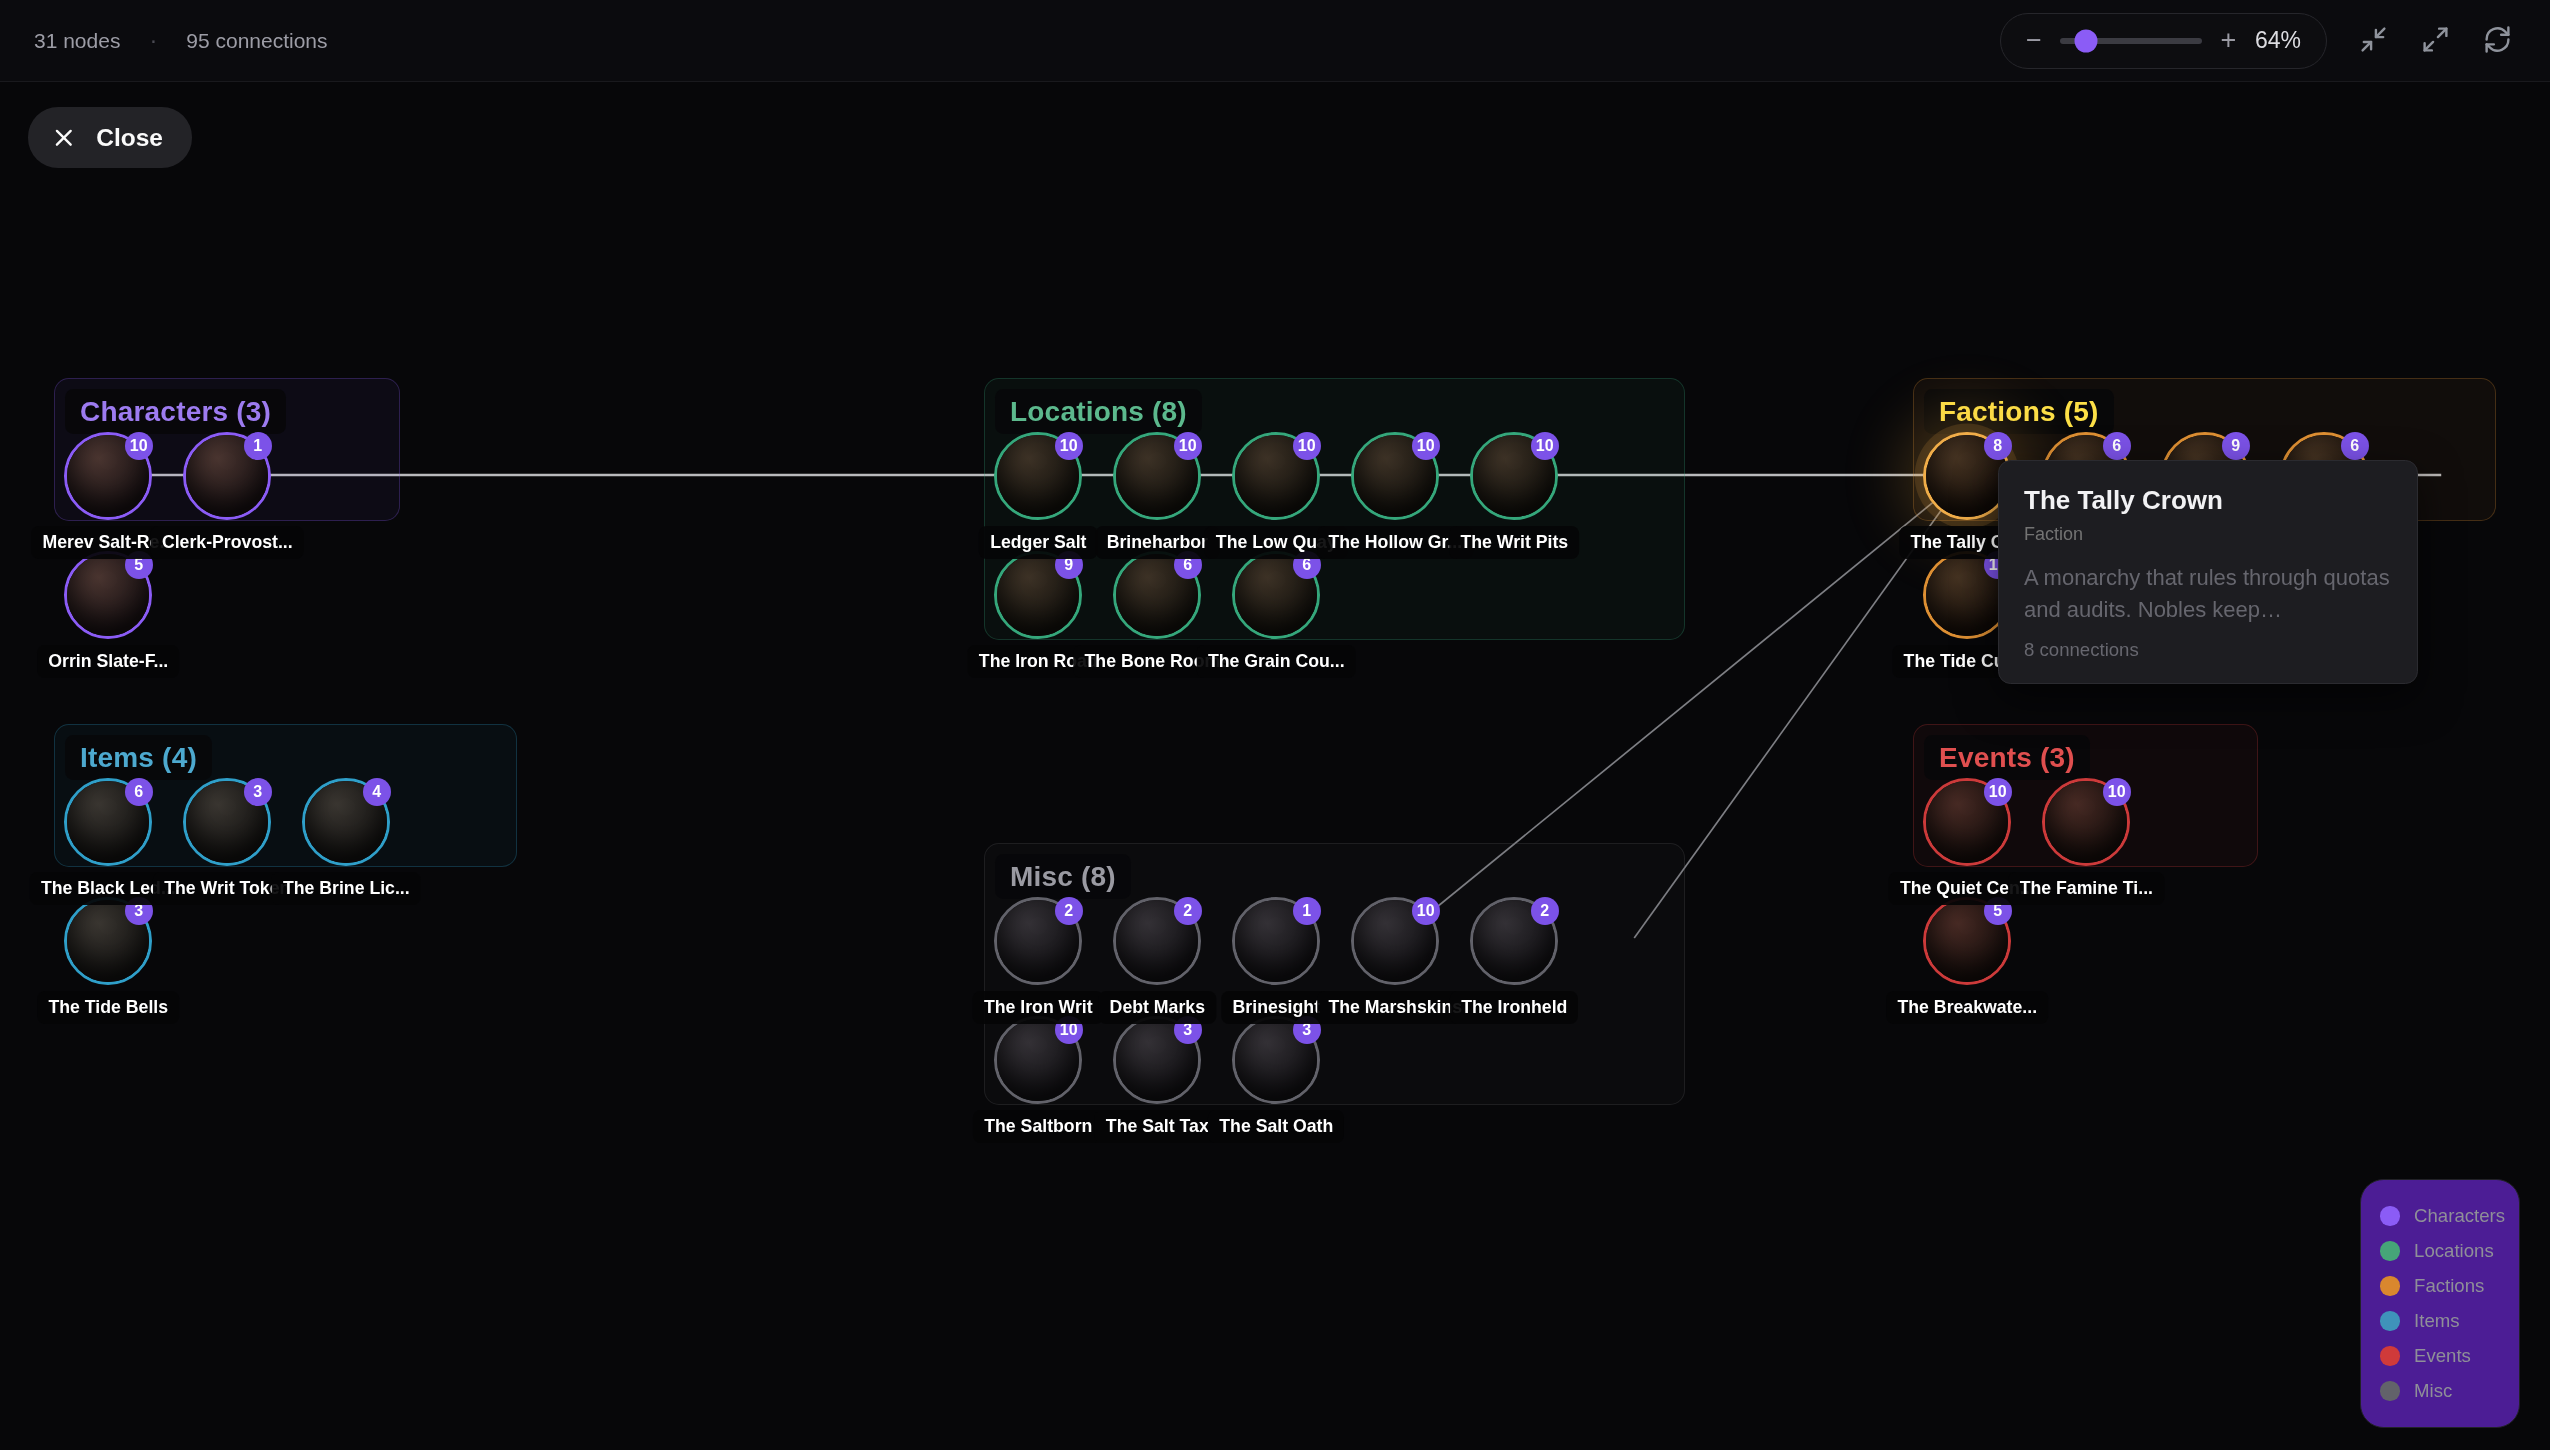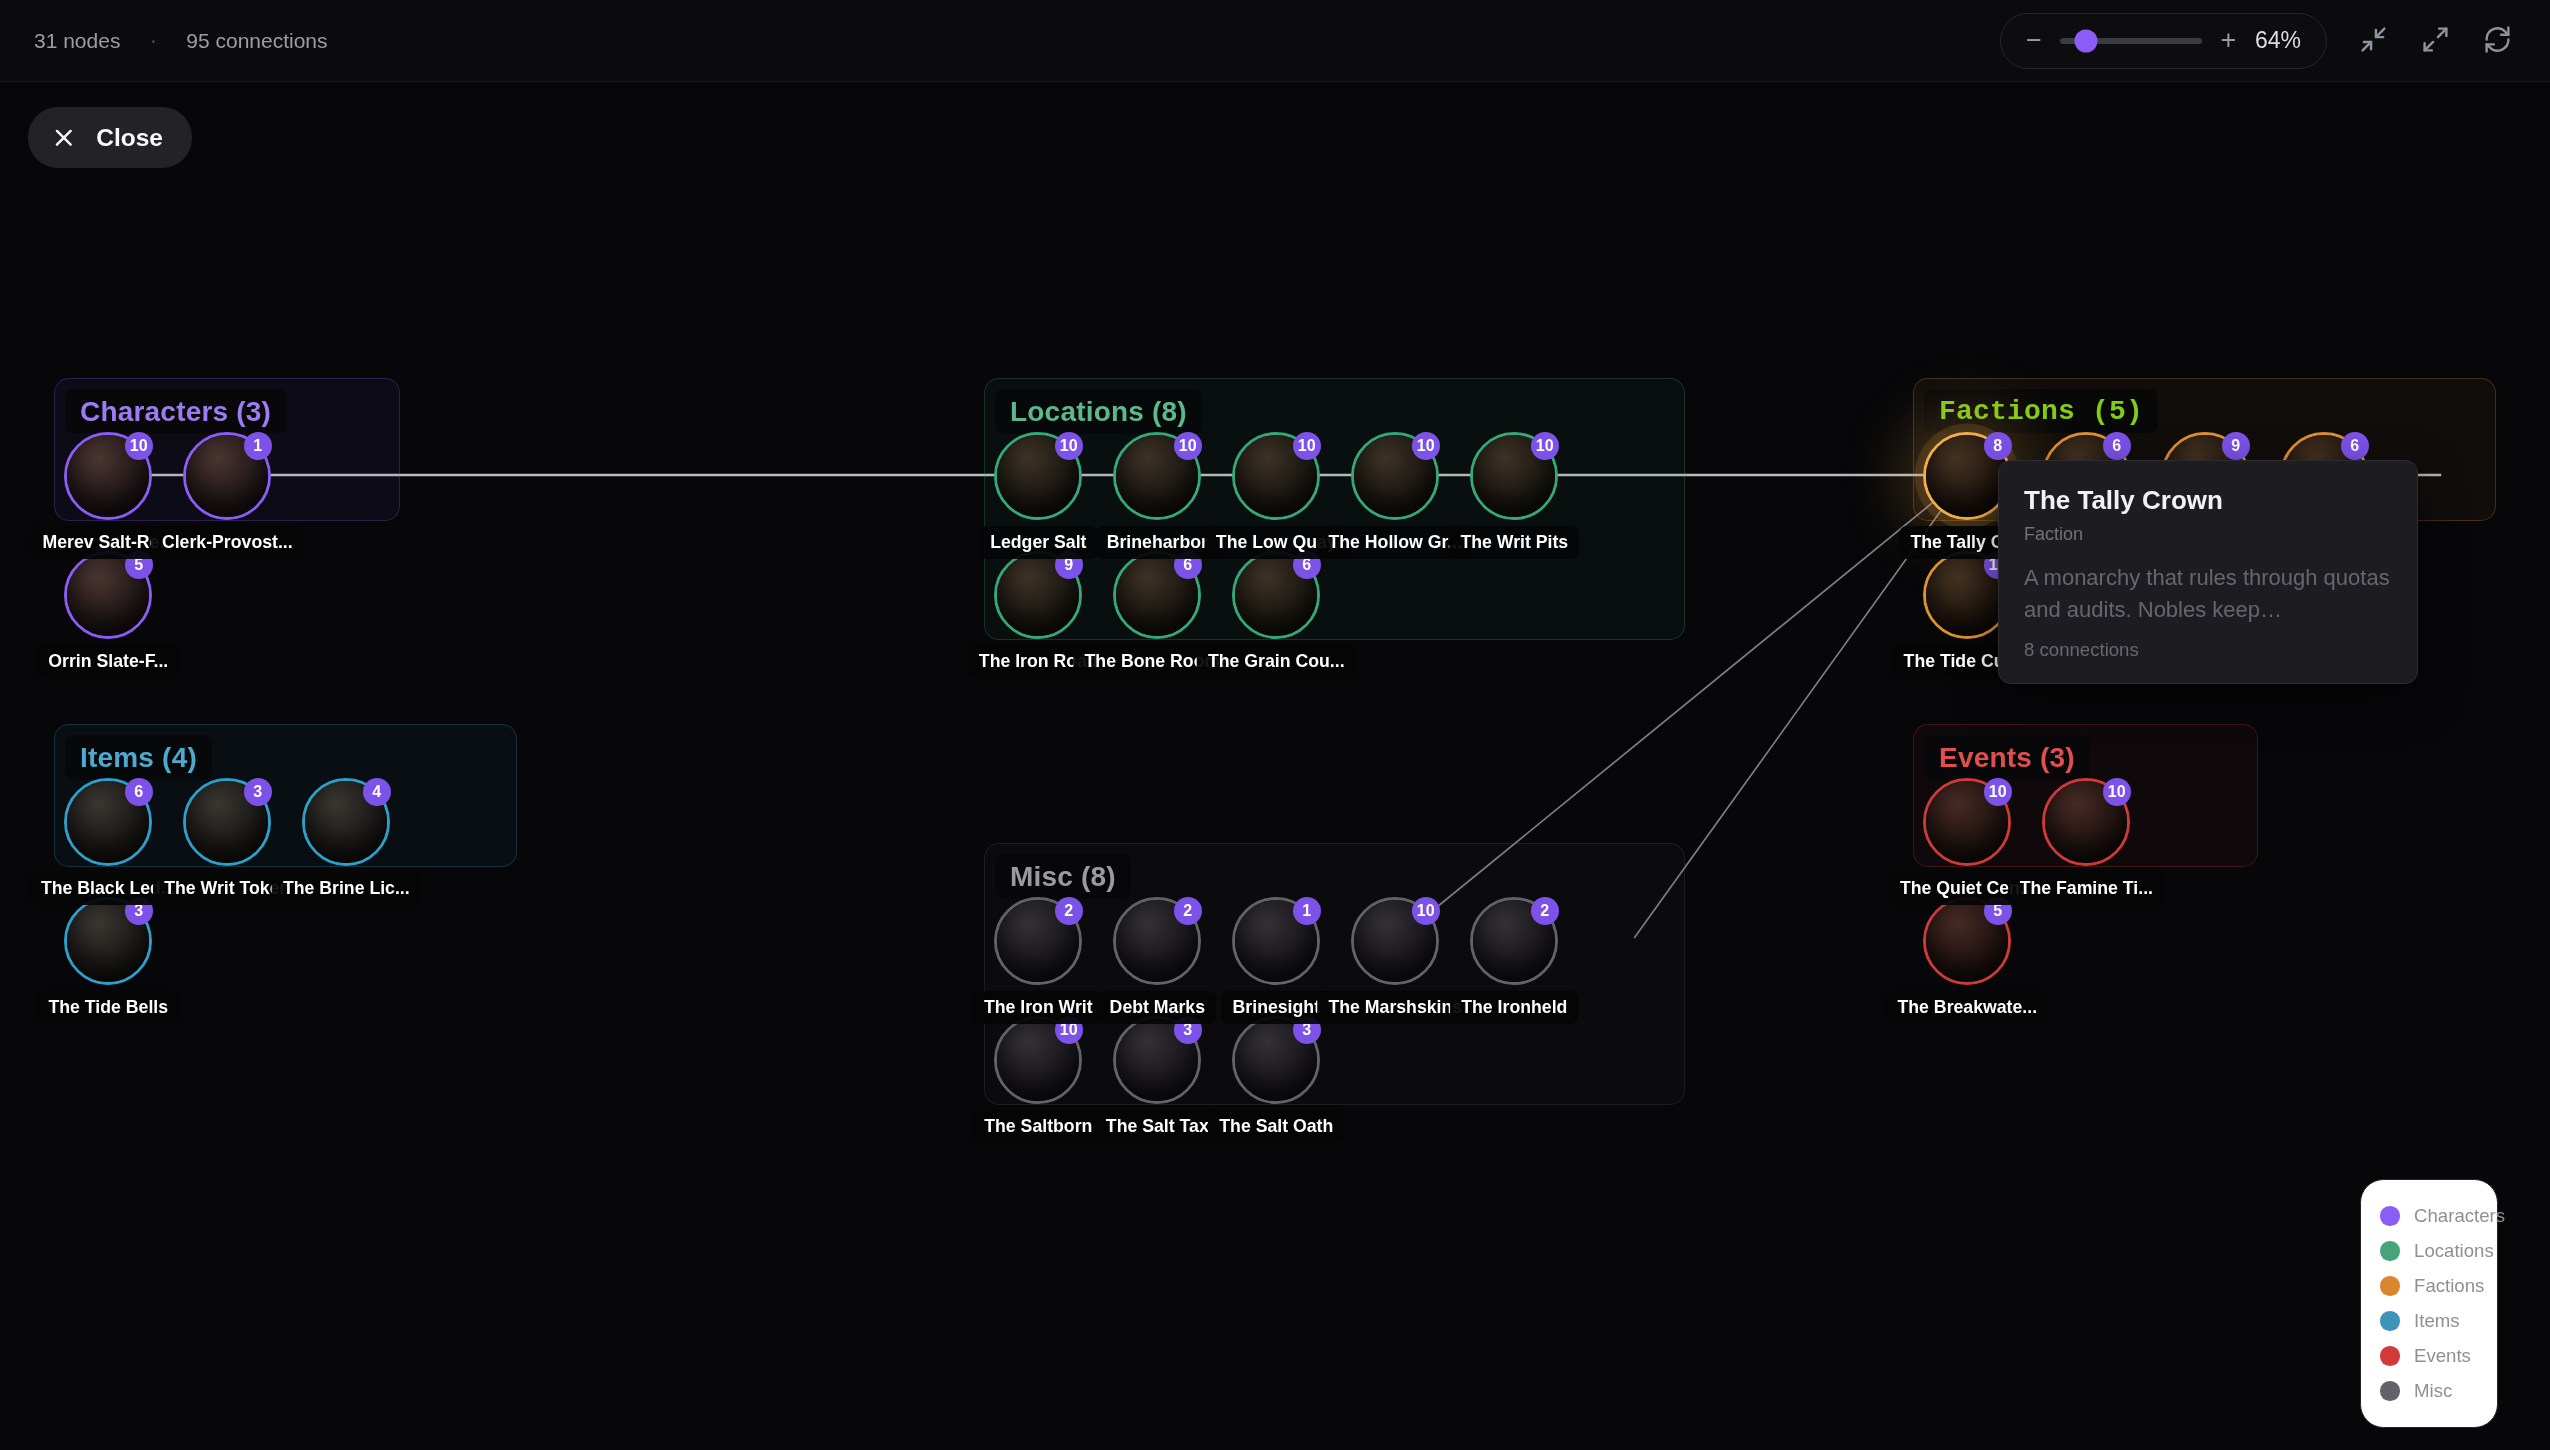--- a/index.html
+++ b/index.html
@@ -106,22 +106,22 @@
     padding:23.6px 25px 22px 25px;
     box-shadow:0 15px 42px rgba(0,0,0,0.55);
   }
   .tooltip-title { font-size:26px; font-weight:600; color:#f2f2f4; }
   .tooltip-type { font-size:18px; color:#737373; margin-top:8.4px; }
   .tooltip-desc { font-size:22px; color:#66666e; line-height:1.45; margin-top:17px; }
   .tooltip-conn { font-size:18.6px; color:#67676f; margin-top:13.5px; }
 
   
   .legend {
-    position:absolute; left:2360px; top:1179px; width:138px; z-index:4;
-    background:#ffffff; border:1.7px solid #222227; border-radius:23.6px;
+    position:absolute; left:2360px; top:1179px; width:160px; z-index:4;
+    background:#4c1d95; border:1.7px solid #222227; border-radius:23.6px;
     padding:18.6px 0 18.6px 19.4px;
   }
   .legend-row { display:flex; align-items:center; gap:14.3px; height:35px; }
   .legend-dot { width:19.4px; height:19.4px; border-radius:50%; flex:none; }
   .legend-label { font-size:18.6px; color:#8f8f98; white-space:nowrap; }
 </style>
 </head>
 <body>
 
 <svg class="edges" width="2550" height="1451" viewBox="0 0 3024 1720">
@@ -262,21 +262,21 @@
         <div class="node-cell">
     <div class="node-circle">
       <div class="node-art"></div>
       <span class="node-badge">6</span>
     </div>
     <div class="node-label">The Grain Cou...</div>
   </div>
       </div>
   </div>
     <div class="group g-factions" style="left: 1913px; top: 378px; width: 583px; border-color: rgba(221, 143, 51, 0.26); background: rgba(221, 143, 51, 0.05); --ring: #dd8f33; --badge: #7c52e8; height: 143px;">
-    <div class="group-chip" style="color: #84cc16; font-family: Liberation Mono, monospace;">Factions (5)</div>
+    <div class="group-chip" style="color: #fde047;">Factions (5)</div>
     <div class="nodes">
         <div class="node-cell">
     <div class="node-circle hl">
       <div class="node-art"></div>
       <span class="node-badge">8</span>
     </div>
     <div class="node-label">The Tally Cr...</div>
   </div>
         <div class="node-cell">
     <div class="node-circle">

